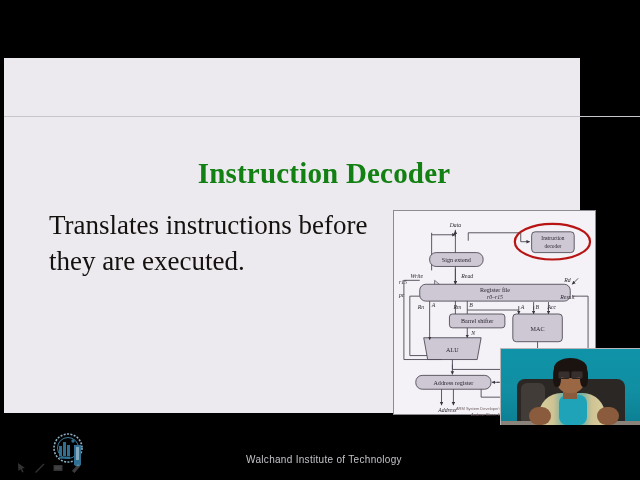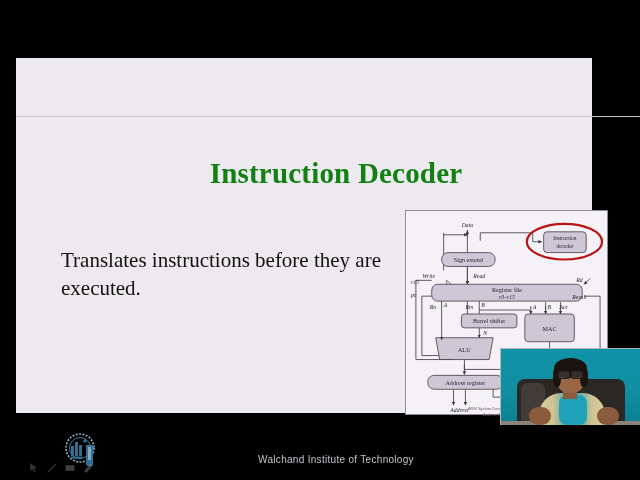--- a/index.html
+++ b/index.html
@@ -1,27 +1,27 @@
 <!DOCTYPE html>
 <html><head>
 <meta charset="utf-8">
 <style>
   html,body{margin:0;padding:0;background:#000;}
   body{width:640px;height:480px;overflow:hidden;font-family:"Liberation Serif",serif;}
   #stage{position:relative;width:640px;height:480px;background:#000;}
 
   
-  #slide{position:absolute;left:16px;top:58px;width:576px;height:355px;background:#edeaef;}
+  #slide{position:absolute;left:4px;top:58px;width:576px;height:355px;background:#edeaef;}
   #slide-edge{position:absolute;left:0;top:58px;width:640px;height:1px;background:#c9c5cc;}
 
   #title{position:absolute;left:0;top:80px;width:640px;text-align:center;
          font-family:"Liberation Serif",serif;font-size:29px;color:#138013;letter-spacing:.2px;}
 
   #body-text{position:absolute;left:45px;top:150px;width:330px;
-             font-family:"Liberation Serif",serif;font-size:21px;color:#14110f;line-height:1.32;margin-top:39px;}
+             font-family:"Liberation Serif",serif;font-size:27px;color:#14110f;line-height:1.32;}
 
   #footer{position:absolute;left:0;top:396px;width:640px;text-align:center;
           font-family:"Liberation Sans",sans-serif;font-size:10px;color:#c6c2ca;letter-spacing:.3px;}
 
   
   #logo{position:absolute;left:47px;top:371px;width:38px;height:40px;}
 
   
   #tool-bar{position:absolute;left:12px;top:402px;width:66px;height:16px;display:flex;align-items:center;gap:6px;opacity:.33;}
   .tool-ic{width:12px;height:12px;position:relative;}

